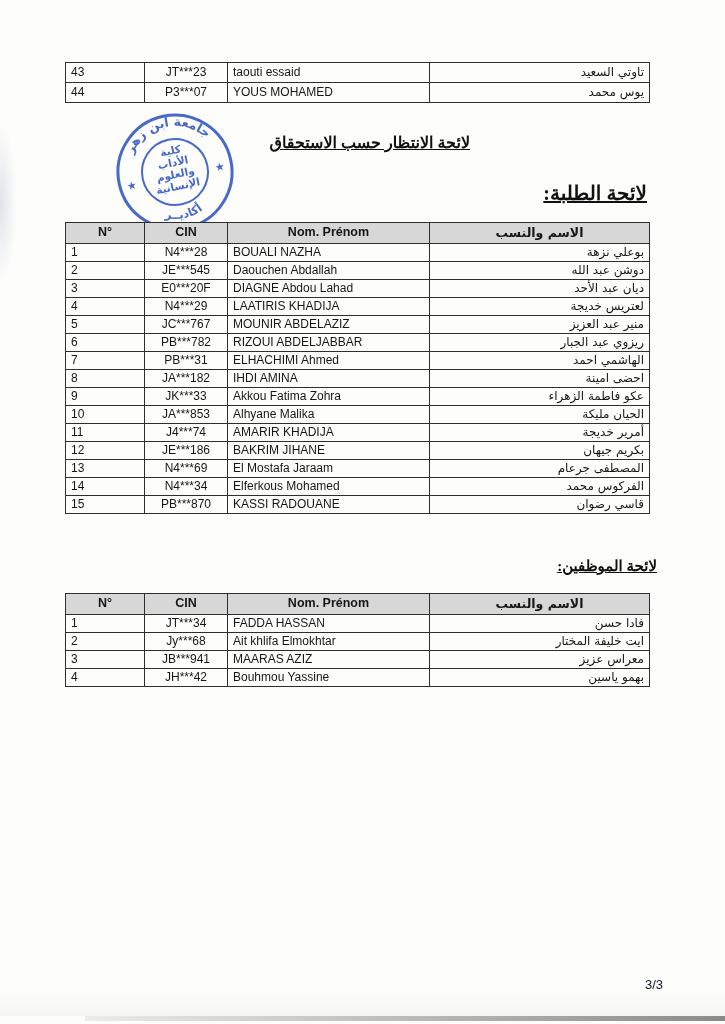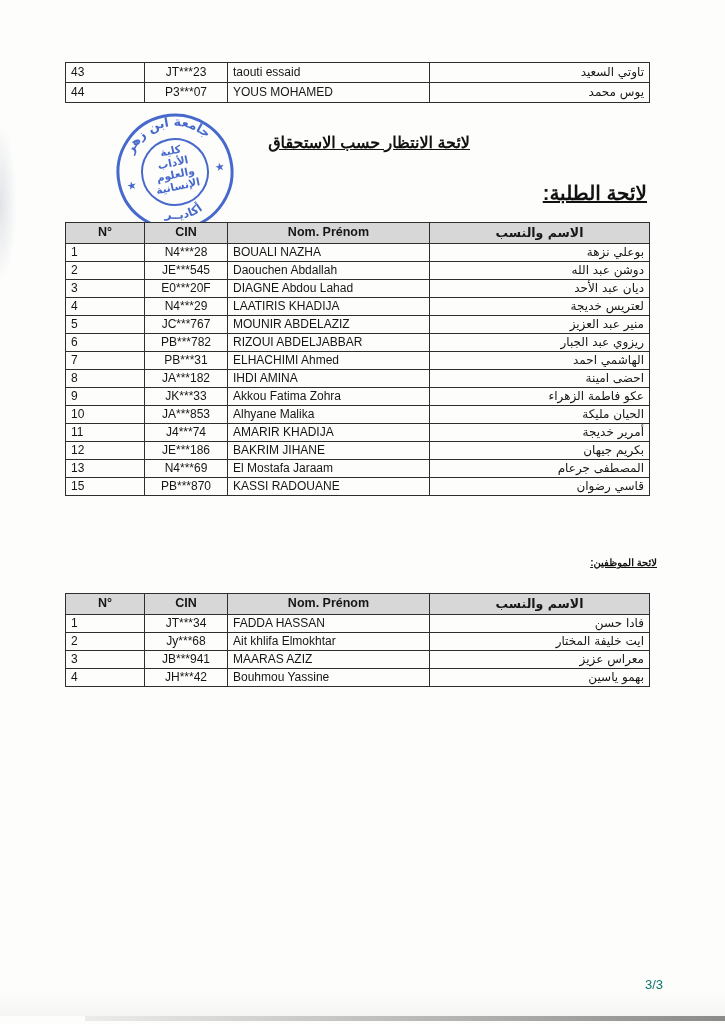--- a/index.html
+++ b/index.html
@@ -26,30 +26,30 @@
   }
   #continuation-table td{height:19px;}
   .cell-n{text-align:left;}
   .cell-cin{text-align:center;}
   .cell-name{text-align:left;}
   .cell-ar{direction:rtl;font-size:12.5px;font-family:"DejaVu Sans",sans-serif;}
   
   .heading{
     position:absolute;direction:rtl;font-weight:bold;
     text-decoration:underline;color:#111;
-    font-family:Liberation Sans, sans-serif;white-space:nowrap;
+    font-family:Liberation Serif, serif;white-space:nowrap;
   }
   #waiting-heading{top:133px;right:255px;font-size:16px;}
   #students-heading{top:181px;right:78px;font-size:20px;}
-  #staff-heading{top:557px;right:68px;font-size:10px;}
+  #staff-heading{top:557px;right:68px;font-size:15px;}
   
   #stamp{position:absolute;left:105px;top:102px;width:140px;height:140px;opacity:.88;}
   #stamp text{fill:#2f55c5;font-family:"DejaVu Sans",sans-serif;font-weight:bold;}
   
-  #page-number{position:absolute;left:645px;top:977px;font-size:13px;color:#0f766e;}
+  #page-number{position:absolute;left:645px;top:977px;font-size:13px;color:#0f172a;}
   
   .smudge-left{
     position:absolute;left:0;top:128px;width:16px;height:150px;
     background:radial-gradient(ellipse at 0% 50%,rgba(160,168,180,.30),rgba(160,168,180,0) 75%);
   }
   .smudge-bottom{
     position:absolute;left:0;top:990px;width:725px;height:26px;
     background:linear-gradient(to bottom,rgba(0,0,0,0),rgba(190,190,190,.12));
   }
   .scan-edge{
@@ -213,20 +213,26 @@
         <td class="cell-ar">بكريم جيهان</td>
       </tr>
 
       <tr>
         <td class="cell-n">13</td>
         <td class="cell-cin">N4***69</td>
         <td class="cell-name">El Mostafa  Jaraam</td>
         <td class="cell-ar">المصطفى  جرعام</td>
       </tr>
 
+      <tr>
+        <td class="cell-n">14</td>
+        <td class="cell-cin">N4***34</td>
+        <td class="cell-name">Elferkous Mohamed</td>
+        <td class="cell-ar">الفركوس محمد</td>
+      </tr>
 
       <tr>
         <td class="cell-n">15</td>
         <td class="cell-cin">PB***870</td>
         <td class="cell-name">KASSI  RADOUANE</td>
         <td class="cell-ar">قاسي  رضوان</td>
       </tr>
 
     </tbody>
 </table>

